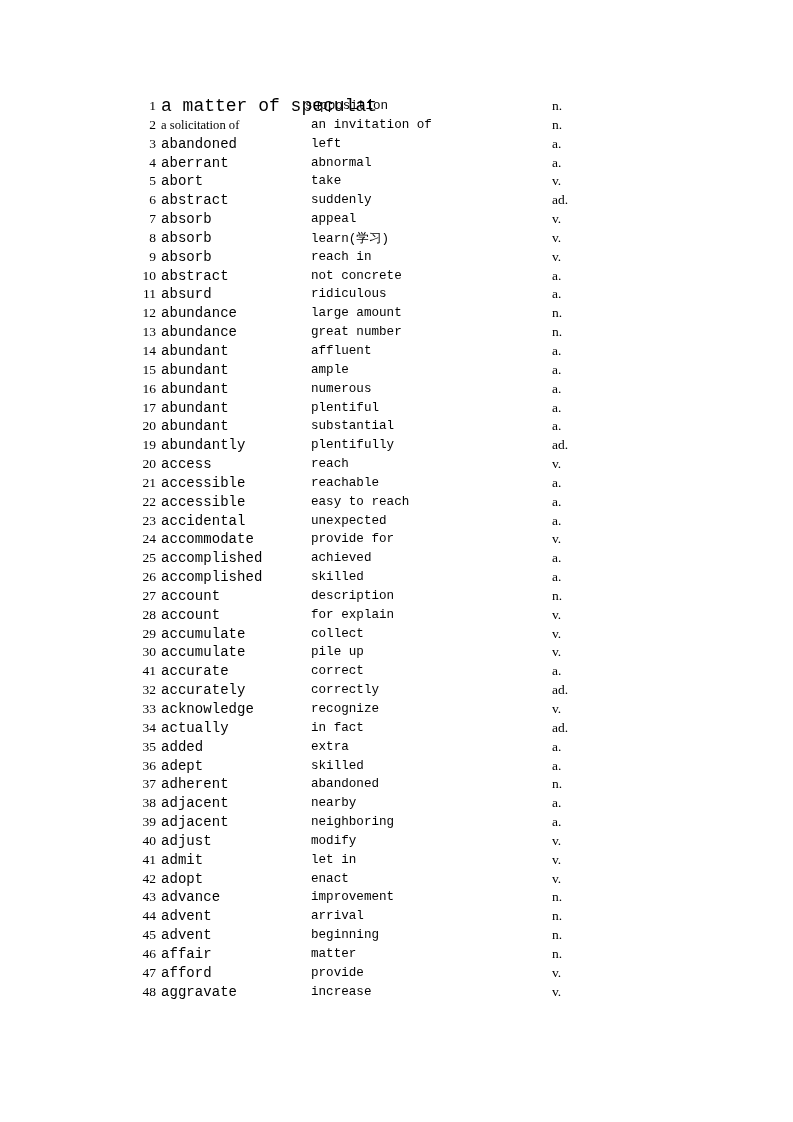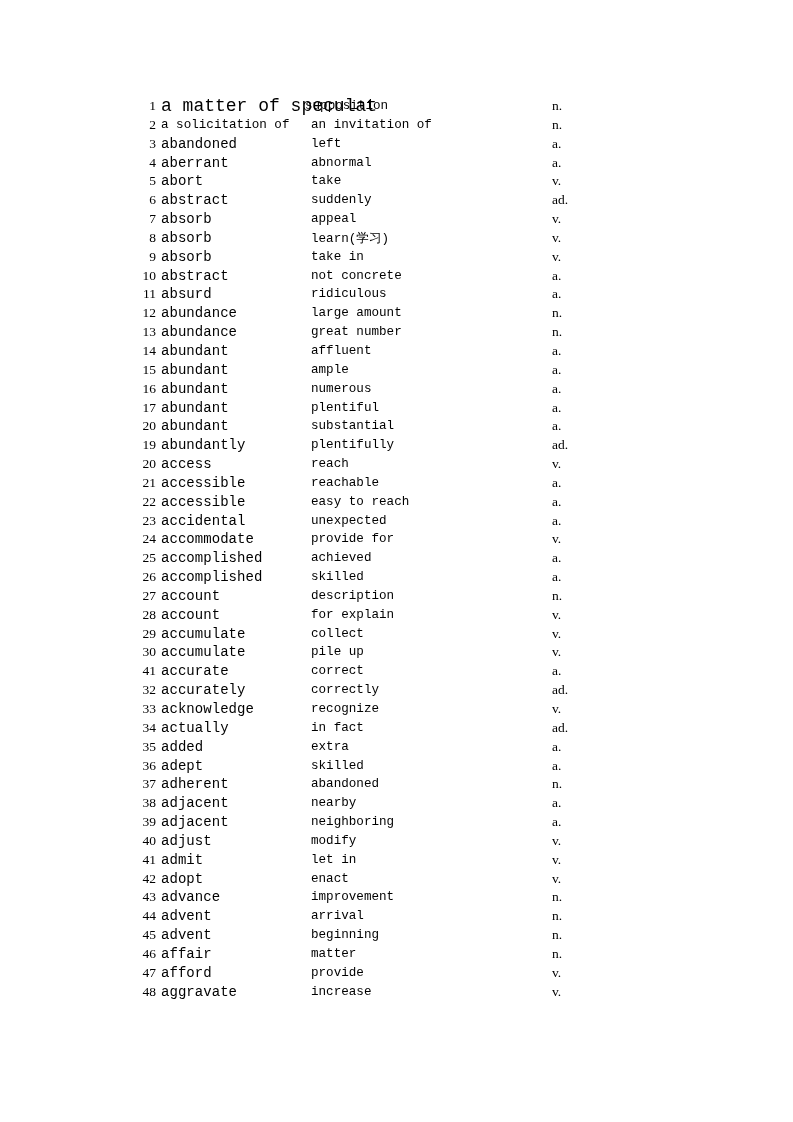--- a/index.html
+++ b/index.html
@@ -59,21 +59,21 @@
     left: 30px;
     top: 0;
     font-family: Liberation Mono, monospace;
     font-size: 14px;
     line-height: 18.85px;
     letter-spacing: 0.05px;
   }
 
   
   .word-row[data-mono-term="true"] .col-term {
-    font-family: Liberation Mono, monospace;
+    font-family: Liberation Serif, serif;
     font-size: 12.6px;
     letter-spacing: 0px;
   }
 
   
   .word-row[data-clipped-term="true"] .col-term {
     font-family: Liberation Mono, monospace;
     font-size: 18px;
     letter-spacing: 0px;
   }
@@ -156,21 +156,21 @@
       </div>
       <div class="word-row">
         <span class="col-index">8</span>
         <span class="col-term">absorb</span>
         <span class="col-definition">learn(<span class="cjk">学习</span>)</span>
         <span class="col-pos">v.</span>
       </div>
       <div class="word-row">
         <span class="col-index">9</span>
         <span class="col-term">absorb</span>
-        <span class="col-definition">take in</span>
+        <span class="col-definition">reach in</span>
         <span class="col-pos">v.</span>
       </div>
       <div class="word-row">
         <span class="col-index">10</span>
         <span class="col-term">abstract</span>
         <span class="col-definition">not concrete</span>
         <span class="col-pos">a.</span>
       </div>
       <div class="word-row">
         <span class="col-index">11</span>

